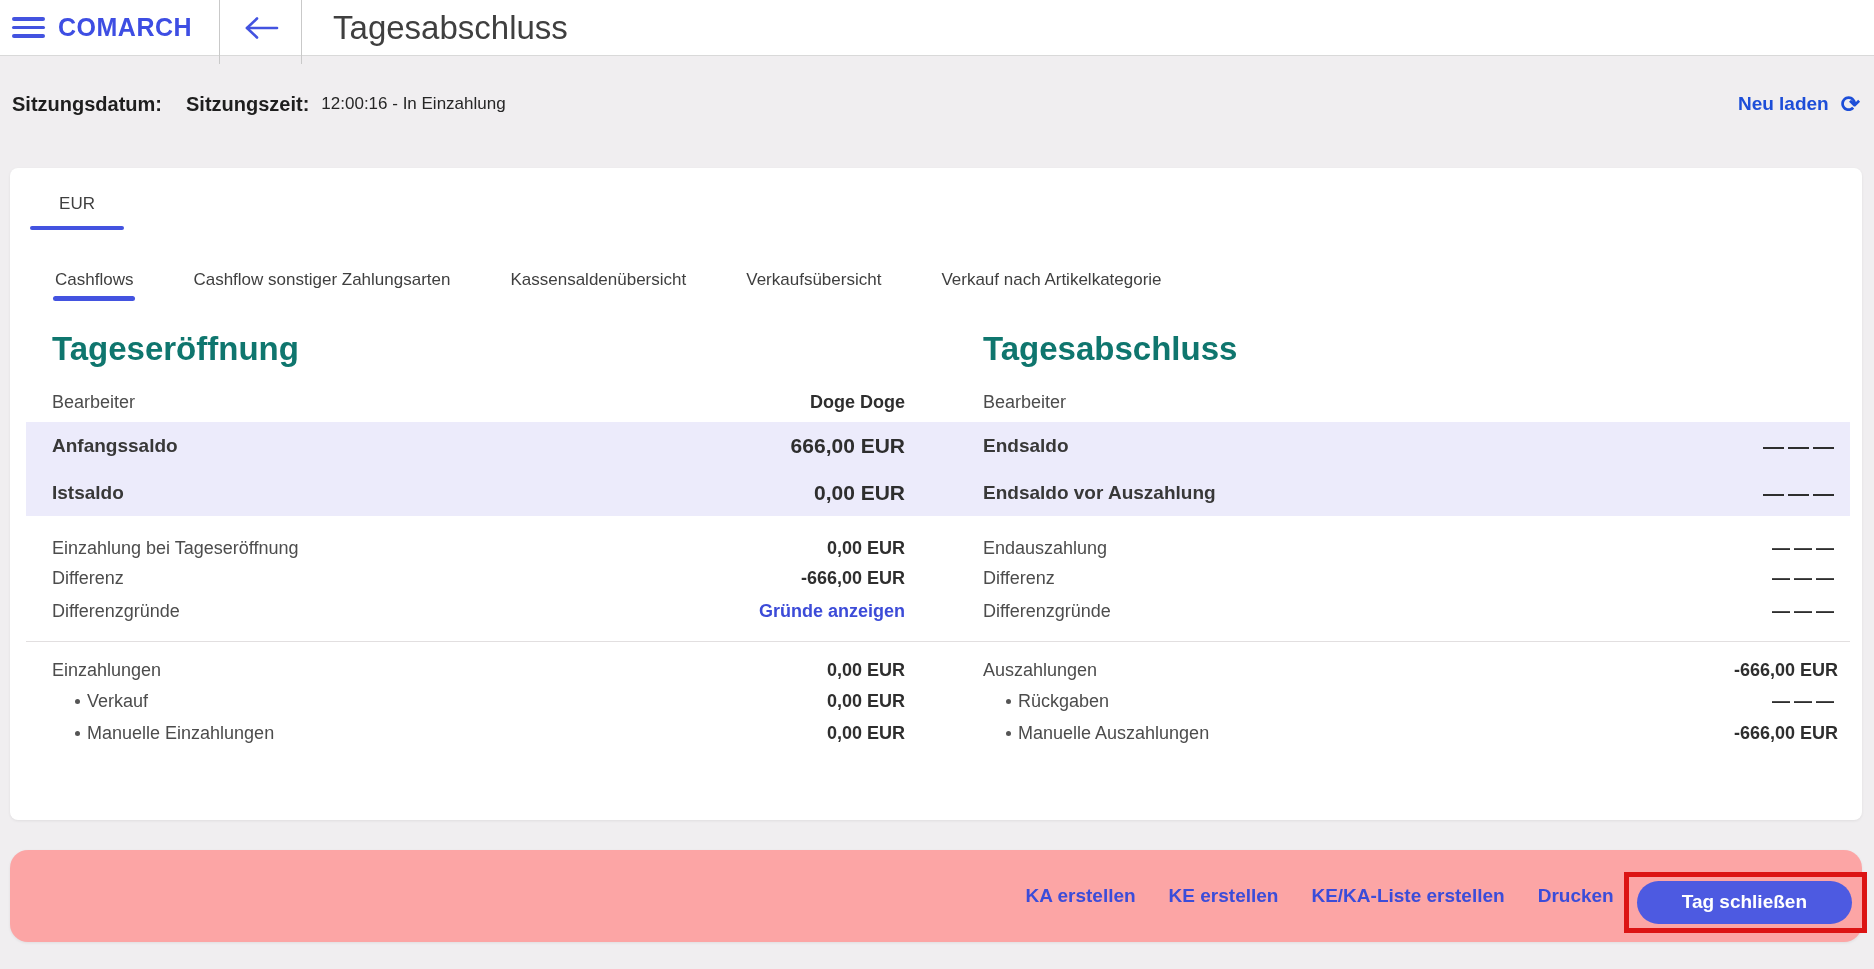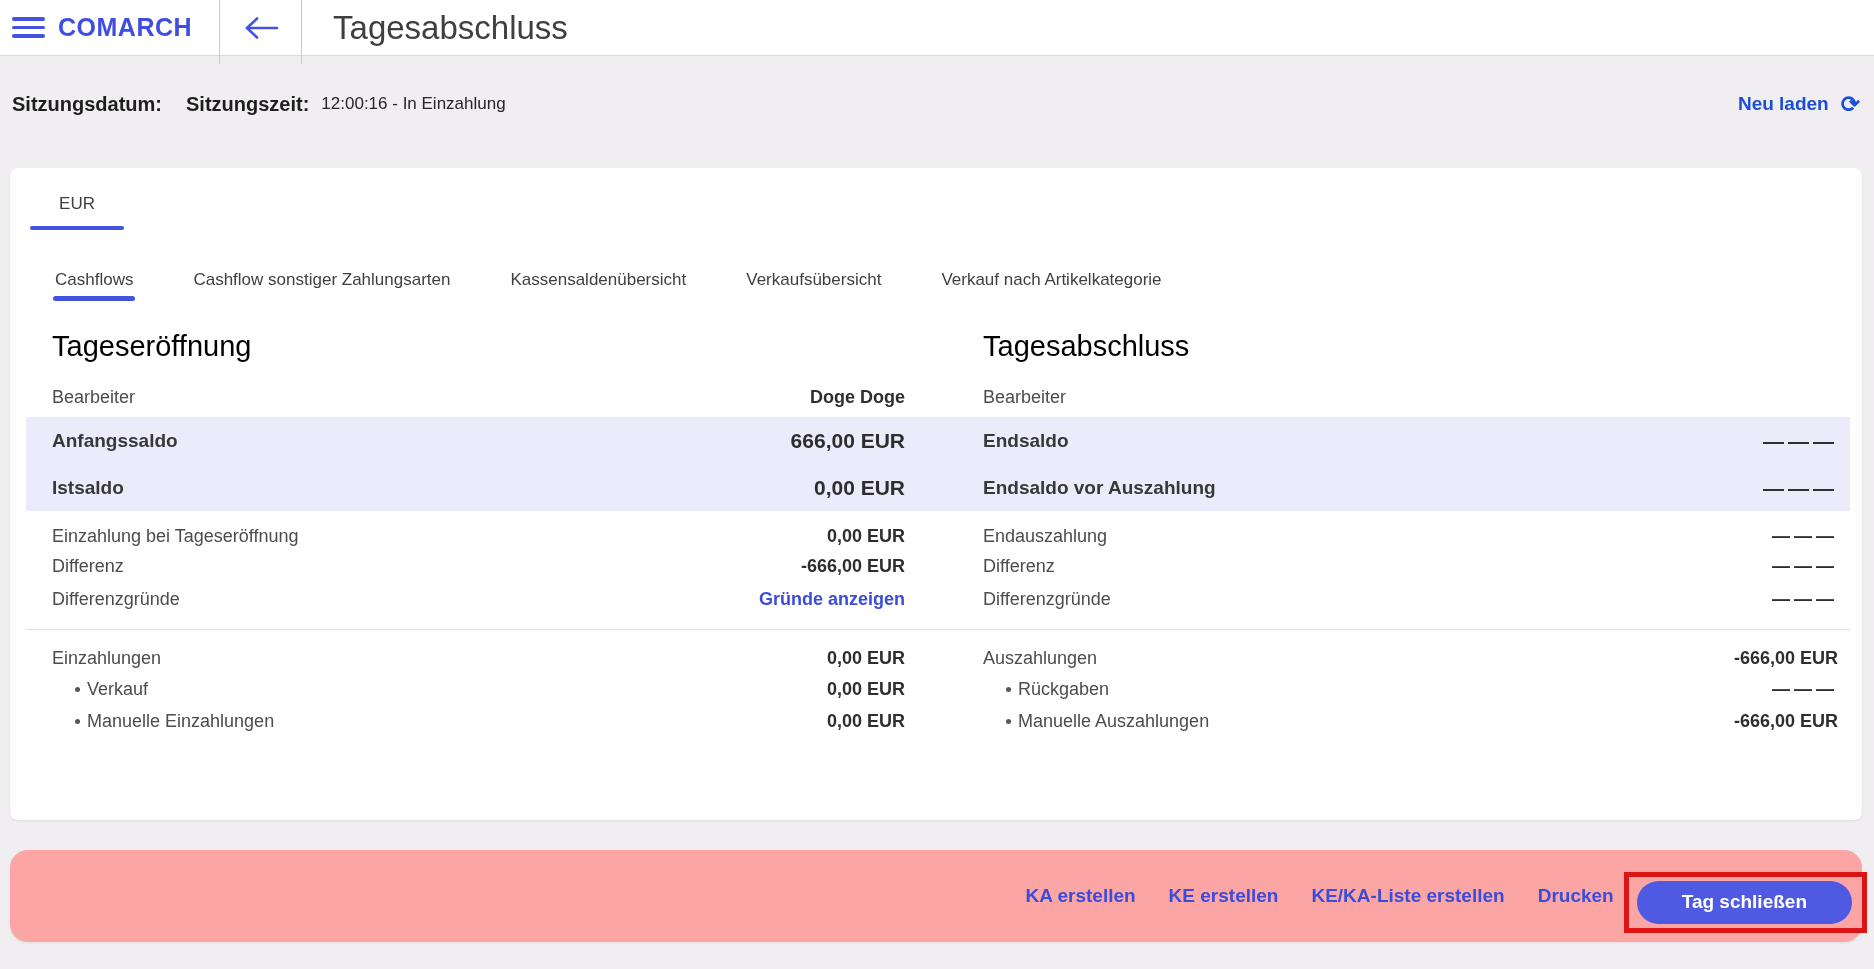--- a/index.html
+++ b/index.html
@@ -31,39 +31,39 @@
   .card { margin:0 12px 0 10px; height:652px; background:#fff; border-radius:8px; box-shadow:0 1px 3px rgba(0,0,0,.07); }
   .eur-row { padding-left:20px; padding-top:26px; display:flex; }
   .tabitem { text-align:center; font-size:17px; color:#3f3f3f; cursor:pointer; }
   .tabitem .tabline { height:4px; background:#4353e0; border-radius:3px; margin-top:12px; }
   .eur-tab { width:94px; }
   .subtabs { display:flex; margin-top:40px; padding-left:15px; }
   .subtab { padding:0 30px; font-size:17px; color:#3f3f3f; cursor:pointer; }
   .subtab .tabline { height:5px; background:#4353e0; border-radius:3px; margin:6px -2px 0 -2px; }
 
   .heading-row { display:grid; grid-template-columns:1fr 1fr; margin:29px 12px 0 16px; }
-  .heading-row .h { font-size:29px; color:#000000; font-weight:400; }
+  .heading-row .h { font-size:33px; color:#0f766e; font-weight:700; }
   .heading-row .h.left  { padding-left:26px; }
   .heading-row .h.right { padding-left:45px; }
 
   .table { margin:14px 12px 0 16px; }
   .trow { display:grid; grid-template-columns:1fr 1fr; align-items:center; }
   .half { display:flex; align-items:center; height:100%; }
   .half.left  { padding-left:26px; padding-right:33px; }
   .half.right { padding-left:45px; padding-right:12px; }
   .lbl { font-size:18px; color:#4c4c4c; }
   .val { margin-left:auto; font-weight:bold; font-size:18px; color:#2e2e2e; white-space:nowrap; }
   .val.link { color:#3c4bd8; cursor:pointer; }
   .val.dashes { letter-spacing:4px; }
   .r0 { height:40px; }
   .band { background:#ecebfb; }
   .band .trow { height:47px; }
   .band .lbl { font-weight:bold; font-size:19px; color:#383838; }
   .band .val { font-size:21px; }
-  .r3 { height:30px; margin-top:10px; }
+  .r3 { height:30px; margin-top:17px; }
   .r4 { height:30px; }
   .r5 { height:36px; }
   .hdivider { height:1px; background:#e2dfe0; margin-top:12px; margin-bottom:13px; }
   .r6 { height:30px; }
   .r7, .r8 { height:32px; }
   .dot { width:5px; height:5px; border-radius:50%; background:#555; margin:0 7px 0 23px; flex:0 0 auto; }
 
   
   .actions-bar { margin:30px 12px 0 10px; height:92px; background:#fca5a5; border-radius:18px; box-shadow:0 1px 3px rgba(0,0,0,.07);
                  display:flex; align-items:center; justify-content:flex-end; gap:33px; }

